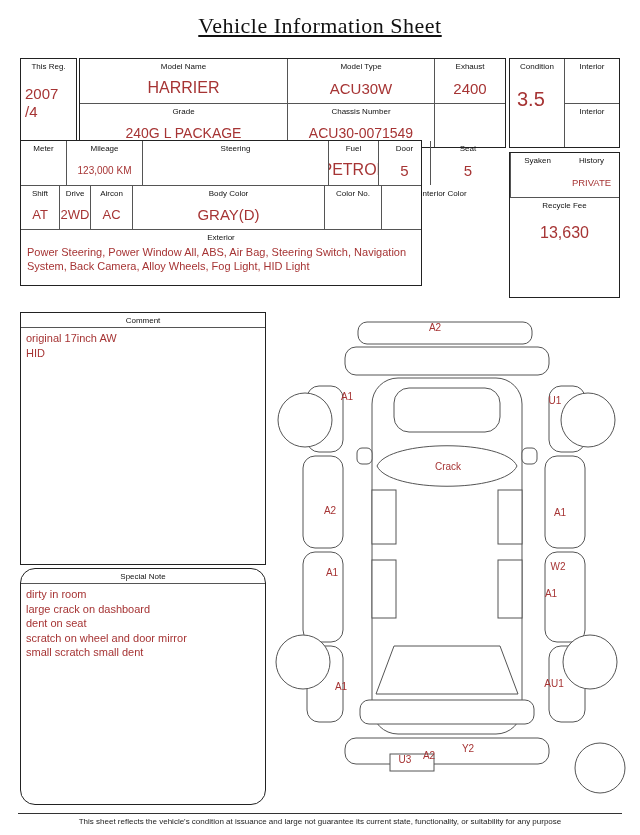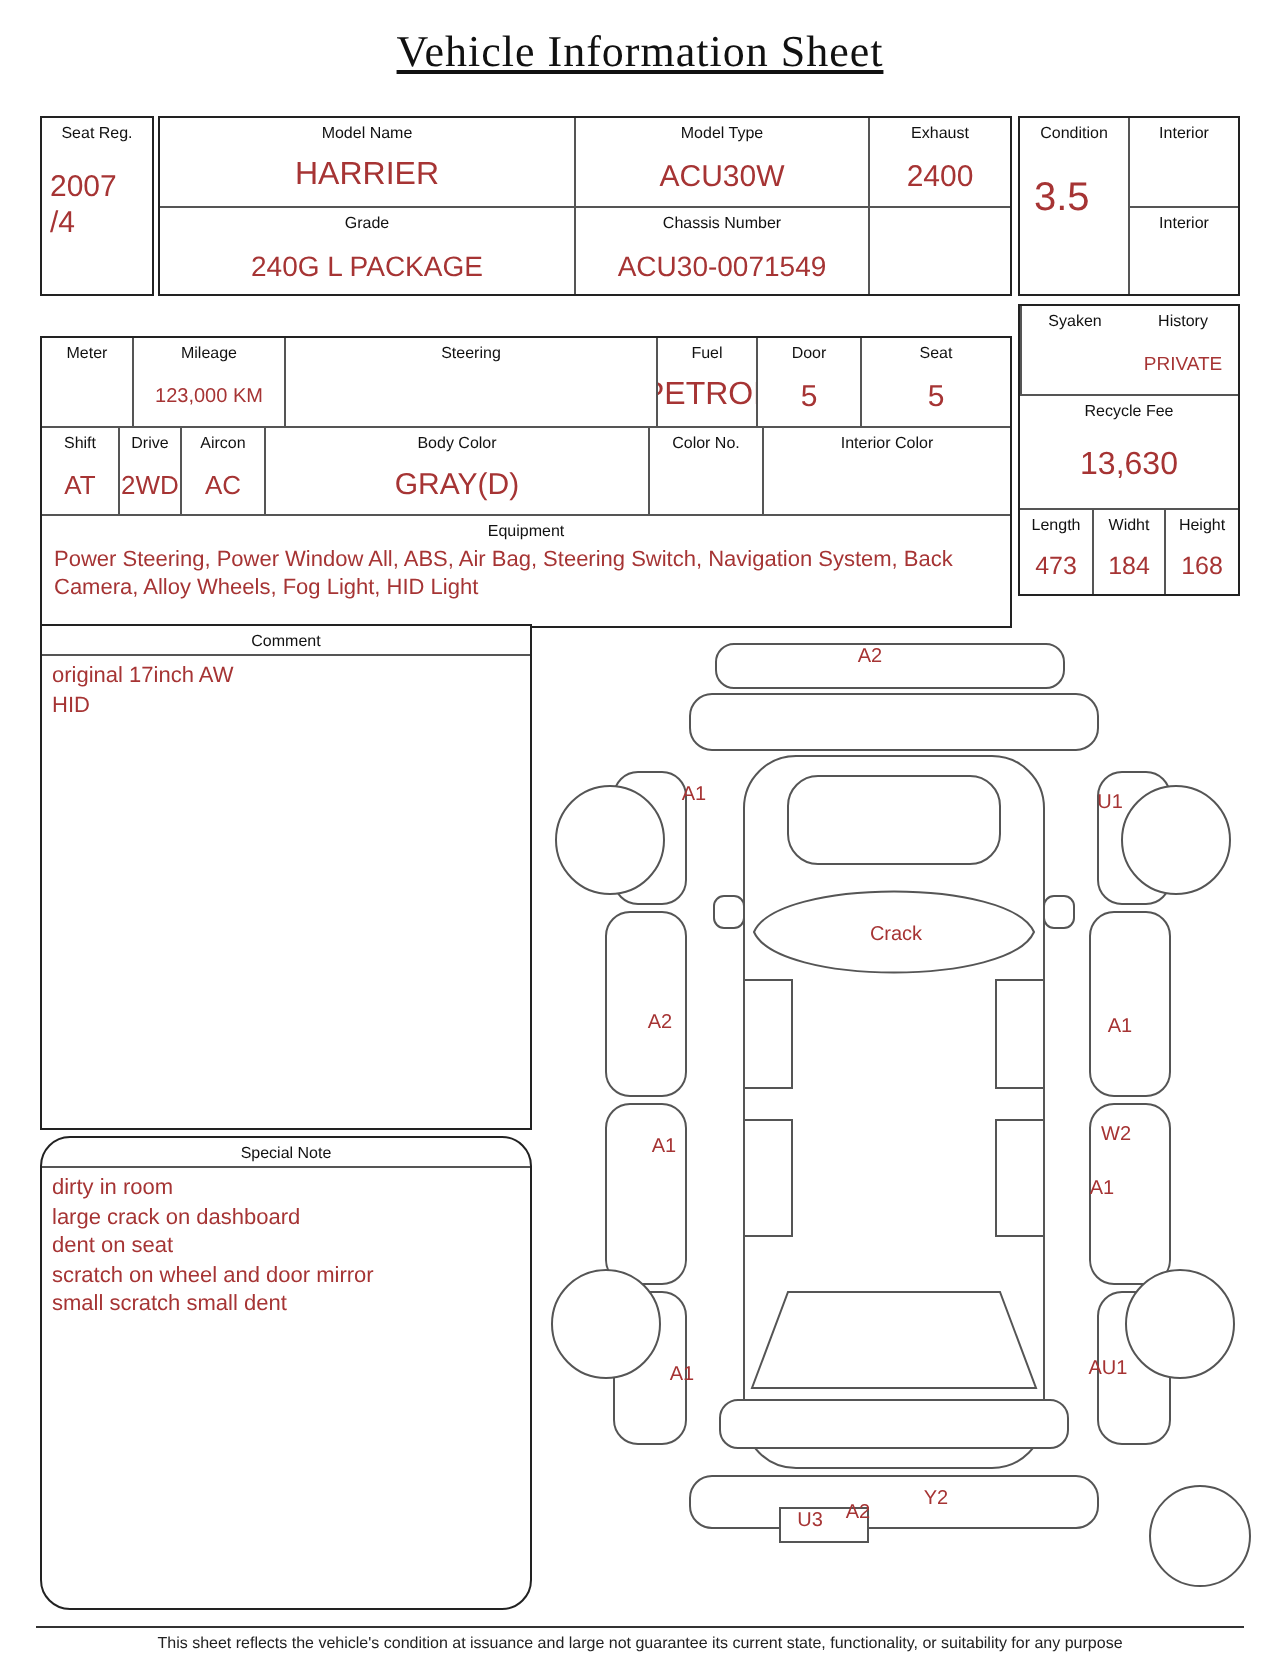--- a/index.html
+++ b/index.html
@@ -26,21 +26,21 @@
   .dmg { fill:var(--red); font-size:10px; }
 </style>
 </head>
 <body>
 
 <div class="sheet">
 
   <div class="title">Vehicle Information Sheet</div>
 
   <div class="box" style="left:20px;top:58px;width:57px;height:90px;">
-    <div class="hd">Seat Reg.</div>
+    <div class="hd">This Reg.</div>
     <div class="red pre" style="font-size:15px;line-height:18px;padding:12px 0 0 4px;">2007
 /4</div>
   </div>
 
   <div class="box grid" style="left:79px;top:58px;width:427px;height:90px;grid-template-columns:207px 147px 71px;grid-template-rows:44px 44px;">
     <div class="cell">
       <div class="hd">Model Name</div>
       <div class="val" style="font-size:16px;">HARRIER</div>
     </div>
     <div class="cell bl">
@@ -68,21 +68,21 @@
       <div class="red" style="font-size:20px;padding:15px 0 0 7px;">3.5</div>
     </div>
     <div class="cell bl" style="flex:1;">
       <div class="hd">Interior</div>
       <div style="flex:1;"></div>
       <div class="hd bt">Interior</div>
       <div style="flex:1;"></div>
     </div>
   </div>
 
-  <div class="box" style="left:20px;top:168px;width:486px;height:146px;">
+  <div class="box" style="left:20px;top:140px;width:402px;height:146px;">
     <div class="grid" style="grid-template-columns:45px 76px 186px 50px 52px 75px;height:44px;">
       <div class="cell">
         <div class="hd">Meter</div>
         <div class="val"></div>
       </div>
       <div class="cell bl">
         <div class="hd">Mileage</div>
         <div class="val" style="font-size:10px;">123,000 KM</div>
       </div>
       <div class="cell bl">
@@ -121,52 +121,38 @@
       </div>
       <div class="cell bl">
         <div class="hd">Color No.</div>
         <div class="val"></div>
       </div>
       <div class="cell bl">
         <div class="hd">Interior Color</div>
         <div class="val"></div>
       </div>
     </div>
-    <div class="hd bt">Equipment</div>
+    <div class="hd bt">Exterior</div>
     <div class="red" style="font-size:11px;line-height:14px;padding:2px 6px;">Power Steering, Power Window All, ABS, Air Bag, Steering Switch, Navigation System, Back Camera, Alloy Wheels, Fog Light, HID Light</div>
   </div>
 
   <div class="box" style="left:509px;top:152px;width:111px;height:146px;">
     <div class="grid" style="grid-template-columns:54px 55px;height:44px;">
       <div class="cell bl">
         <div class="hd">Syaken</div>
         <div class="val"></div>
       </div>
       <div class="cell">
         <div class="hd">History</div>
         <div class="val" style="font-size:9.5px;">PRIVATE</div>
       </div>
     </div>
     <div class="cell bt" style="height:57px;">
       <div class="hd">Recycle Fee</div>
       <div class="val" style="font-size:16px;">13,630</div>
-    </div>
-    <div class="grid bt" style="grid-template-columns:36px 36px 37px;height:43px;">
-      <div class="cell">
-        <div class="hd">Length</div>
-        <div class="val" style="font-size:12.5px;">473</div>
-      </div>
-      <div class="cell bl">
-        <div class="hd">Widht</div>
-        <div class="val" style="font-size:12.5px;">184</div>
-      </div>
-      <div class="cell bl">
-        <div class="hd">Height</div>
-        <div class="val" style="font-size:12.5px;">168</div>
-      </div>
     </div>
   </div>
 
   <div class="box" style="left:20px;top:312px;width:246px;height:253px;">
     <div class="hd" style="height:15px;border-bottom:1px solid var(--b-in);">Comment</div>
     <div class="red pre notetext">original 17inch AW
 HID</div>
   </div>
 
   <div class="box" style="left:20px;top:568px;width:246px;height:237px;border-radius:15px;">

